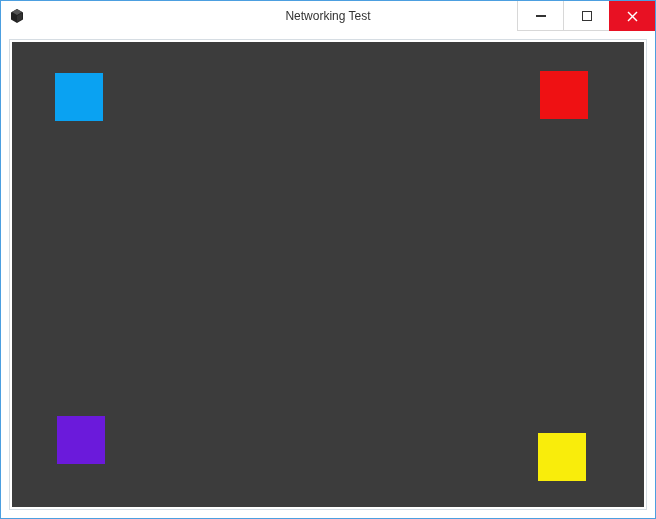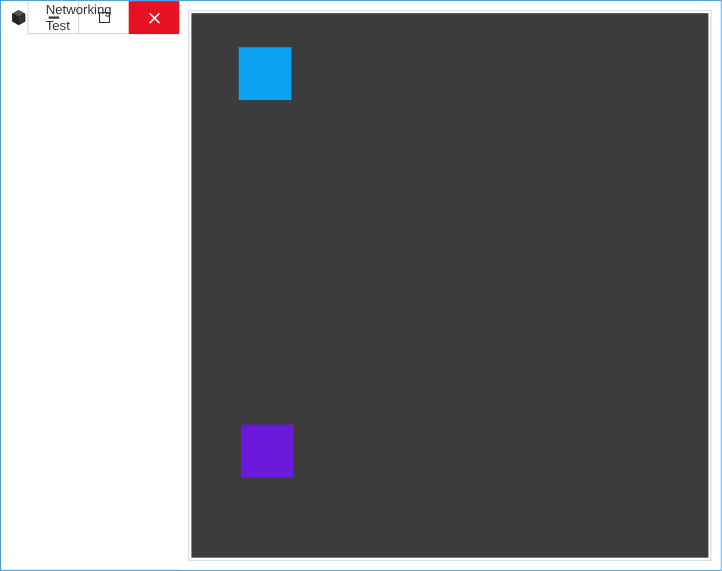--- a/index.html
+++ b/index.html
@@ -14,20 +14,21 @@
       font-family: "Segoe UI", Tahoma, sans-serif;
       font-size: 12px;
       overflow: hidden;
     }
     .window {
       width: 100%;
       height: 100%;
       border: 1px solid #4c9fe0;
       background: #ffffff;
       display: flex;
+      flex-direction: column;
     }
     .titlebar {
       height: 30px;
       background: #ffffff;
       display: flex;
       align-items: center;
       position: relative;
       flex-shrink: 0;
     }
     .app-icon {

